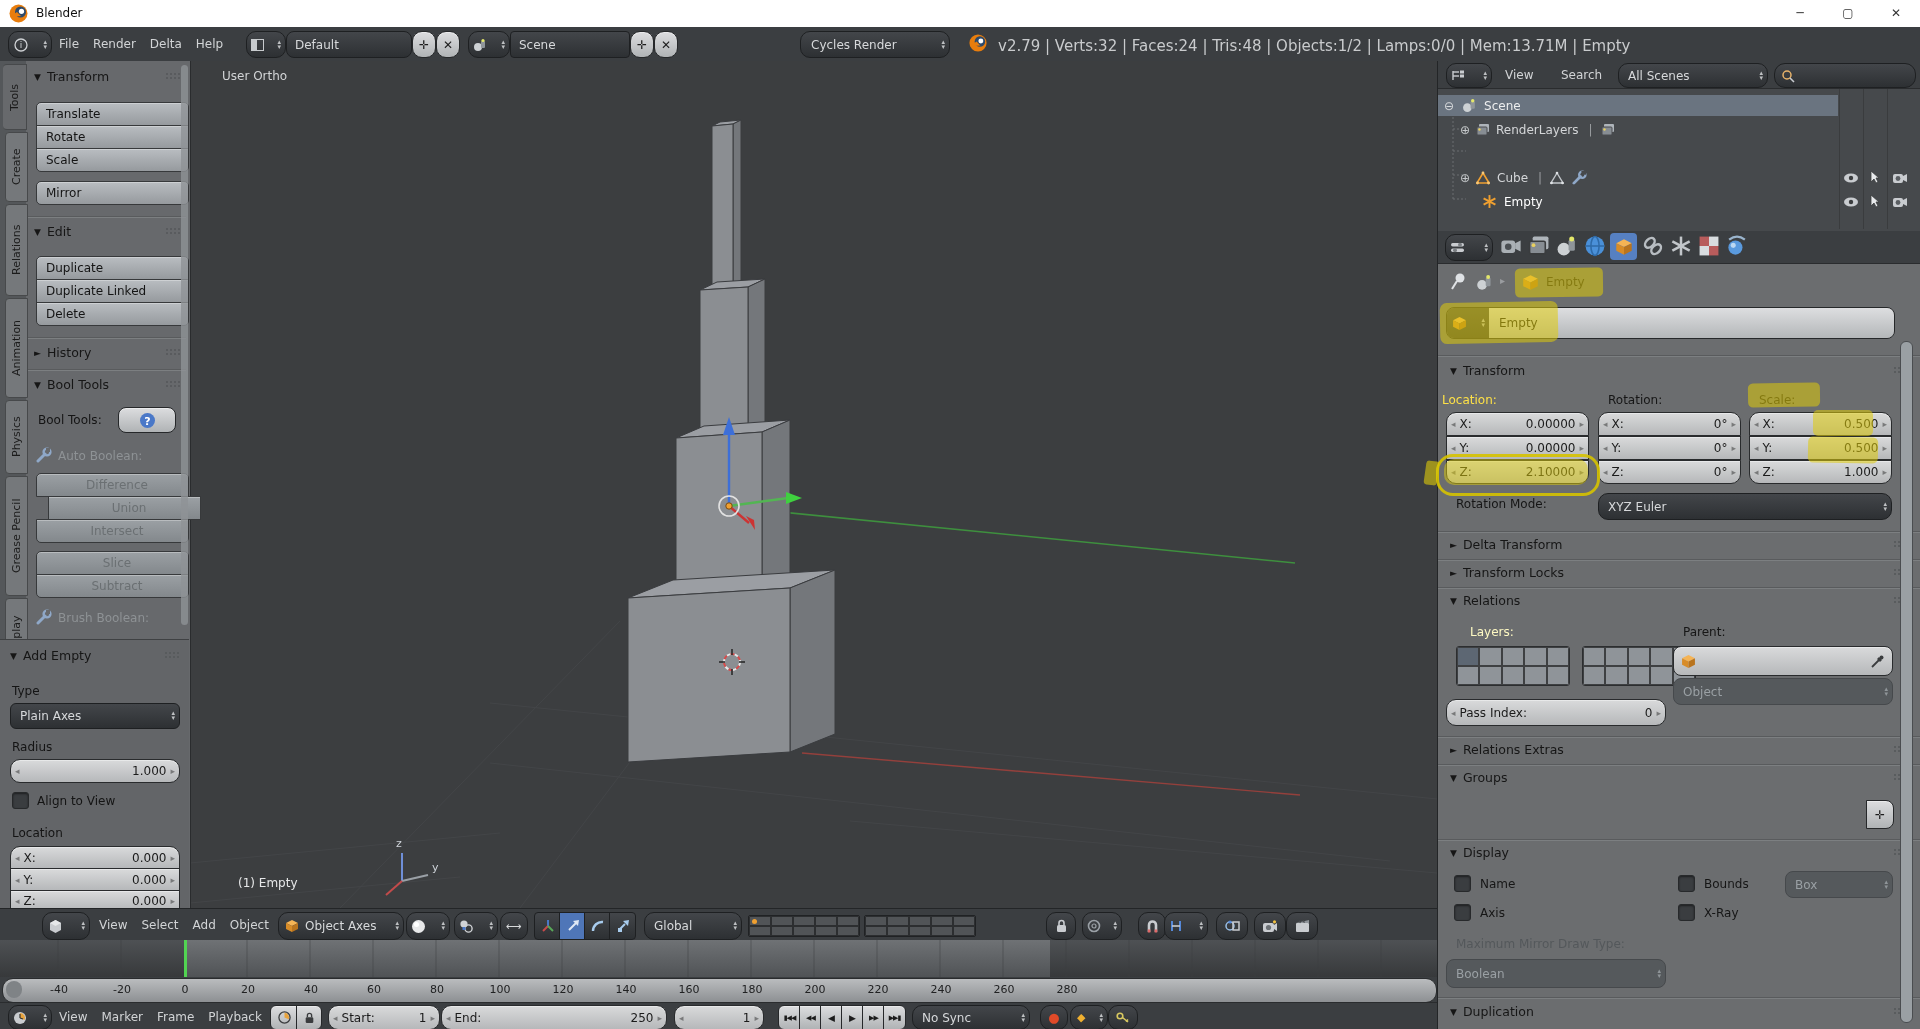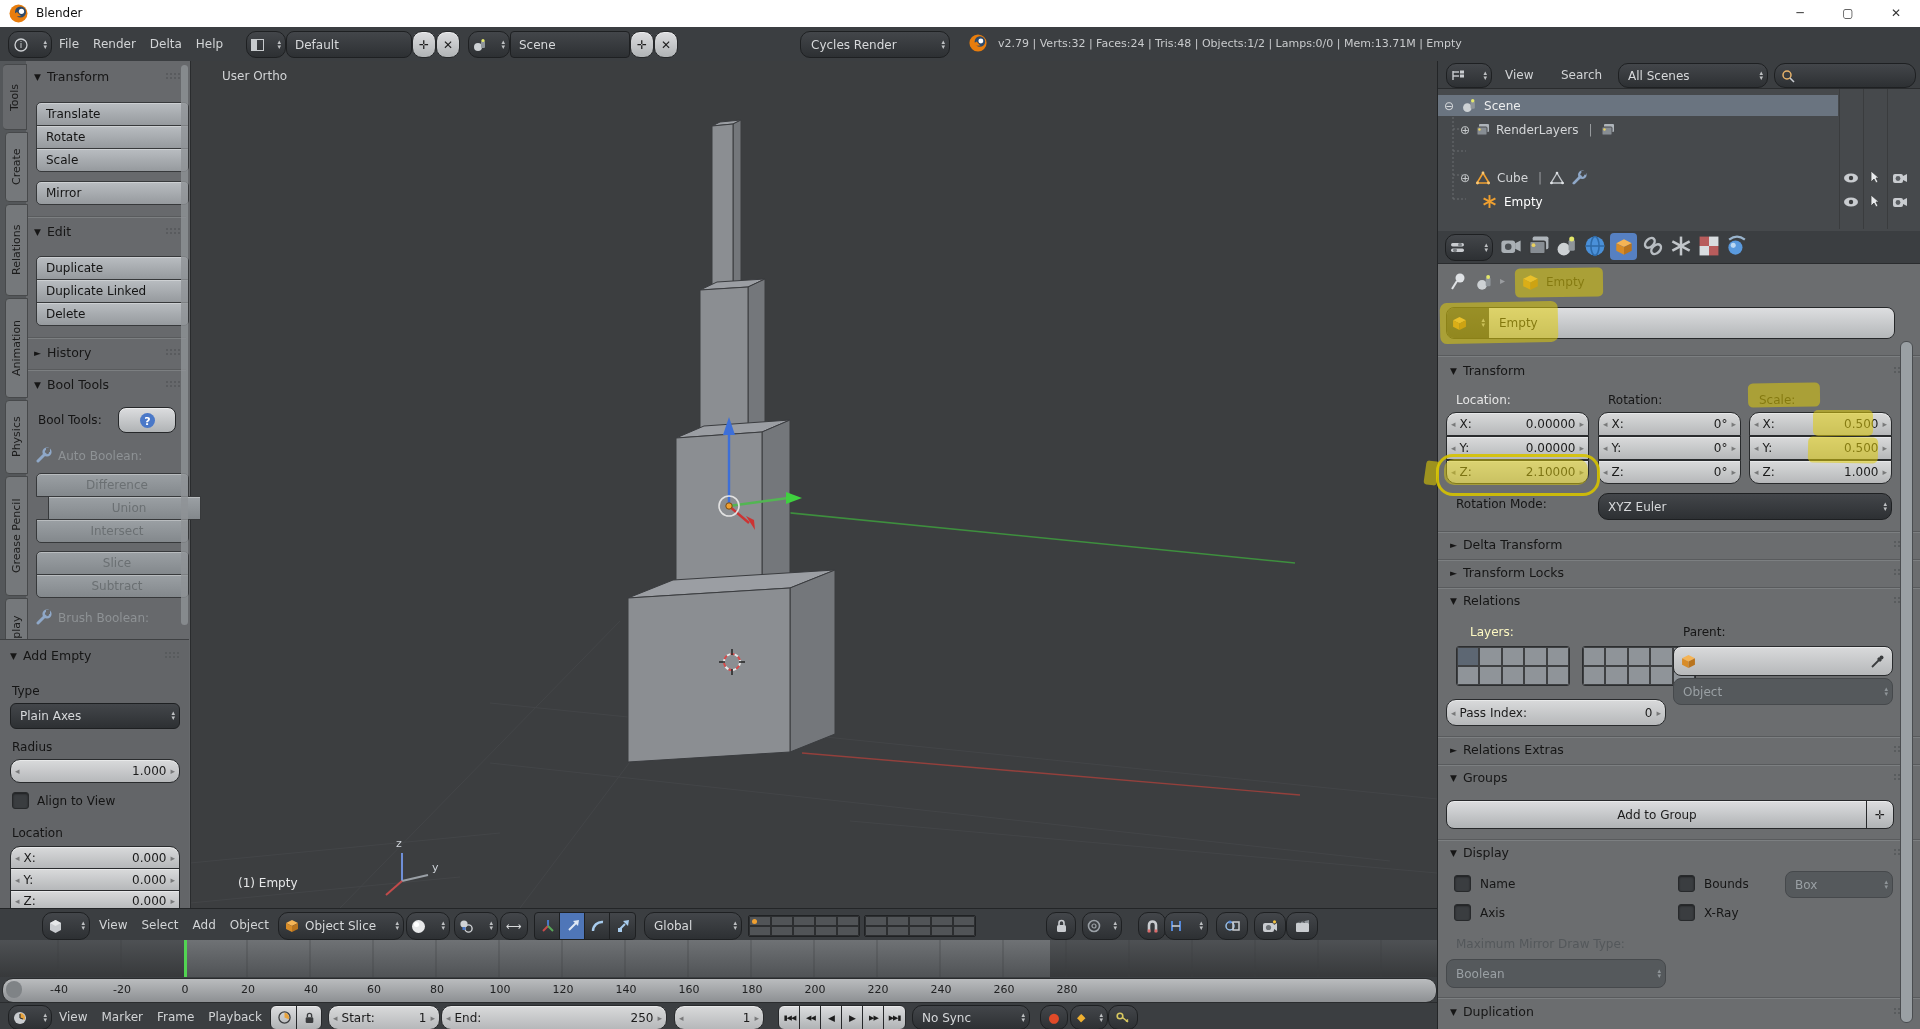--- a/index.html
+++ b/index.html
@@ -118,21 +118,21 @@
         <i>▴</i>
         <i>▾</i>
       </span>
   </div>
   <svg class="a" style="left:968px;top:6px" width="20" height="20" viewBox="0 0 21 21">
     <circle cx="10.5" cy="10.5" r="9" fill="#e87d0d"></circle>
       <circle cx="12.5" cy="9" r="5.5" fill="#2d4a6b"></circle>
       <circle cx="13.5" cy="8.3" r="2.6" fill="#ffffff"></circle>
       <path d="M2 14 L9 9 L13 13 Z" fill="#e87d0d"></path>
   </svg>
-  <span class="a" style="left:998px;top:10px;color:#c9cbcd;font-size:11px">v2.79 | Verts:32 | Faces:24 | Tris:48 | Objects:1/2 | Lamps:0/0 | Mem:13.71M | Empty</span>
+  <span class="a" style="left:998px;top:10px;color:#c9cbcd;font-size:15px">v2.79 | Verts:32 | Faces:24 | Tris:48 | Objects:1/2 | Lamps:0/0 | Mem:13.71M | Empty</span>
 </div>
 
 <div class="a" style="left:190px;top:61px;width:1247px;height:847px;background:#3c3e40;overflow:hidden">
   <span class="a" style="left:32px;top:8px;color:#d2d4d6">User Ortho</span>
   <svg class="a" width="1247" height="847" style="left:0;top:0">
 
     <g stroke="#47494c" stroke-width="1" opacity="0.65">
       <line x1="0" y1="802" x2="310" y2="772"></line>
         <line x1="0" y1="842" x2="270" y2="816"></line>
       <line x1="300" y1="642" x2="1247" y2="738"></line>
@@ -363,21 +363,21 @@
     <span class="menu">Select</span>
     <span class="menu">Add</span>
     <span class="menu">Object</span>
   </div>
   <div class="a dd" style="left:278px;top:3px;width:124px;height:26px">
     <svg width="14" height="14" viewBox="0 0 14 14" style="margin-left:6px">
         <polygon points="7,1 13,4 7,7 1,4" fill="#f5b455"></polygon>
         <polygon points="1,4 7,7 7,13 1,10" fill="#d88c28"></polygon>
         <polygon points="13,4 7,7 7,13 13,10" fill="#b9741e"></polygon>
       </svg>
-    <span style="padding-left:6px">Object Slice</span>
+    <span style="padding-left:6px">Object Axes</span>
     <span class="ud">
         <i>▴</i>
         <i>▾</i>
       </span>
   </div>
   <div class="a dd" style="left:406px;top:3px;width:42px;height:26px">
     <svg width="15" height="15" viewBox="0 0 15 15" style="margin-left:4px">
         <circle cx="7.5" cy="7.5" r="6.5" fill="#e8e9ea"></circle>
         <circle cx="5.5" cy="5.5" r="2.5" fill="#fff"></circle>
       </svg>
@@ -905,21 +905,21 @@
     </div>
   </div>
 
   <div class="a sep" style="left:0;top:124px;width:483px"></div>
 
   <div class="a ph" style="left:12px;top:132px;width:460px">
     <i class="tri">▼</i>
       <span>Transform</span>
       <span class="grip"></span>
   </div>
-  <span class="a" style="left:18px;top:162px;color:#e5e5e5">Location:</span>
+  <span class="a" style="left:4px;top:162px;color:#fde047">Location:</span>
   <span class="a" style="left:170px;top:162px;color:#161616">Rotation:</span>
   <span class="a" style="left:321px;top:162px;color:#161616">Scale:</span>
 
   <div class="a numf" style="left:8px;top:181px;width:141px;height:22px;border-radius:10px 10px 0 0">
       <i class="farr">◂</i>
       <span>X:</span>
       <span style="margin-left:auto">0.00000</span>
       <i class="farr">▸</i>
     </div>
   <div class="a numf" style="left:8px;top:205px;width:141px;height:22px;border-radius:0">
@@ -1057,23 +1057,20 @@
   <div class="a ph" style="left:12px;top:511px;width:460px">
       <i class="tri">►</i>
       <span>Relations Extras</span>
       <span class="grip"></span>
     </div>
   <div class="a sep" style="left:0;top:533px;width:483px"></div>
   <div class="a ph" style="left:12px;top:539px;width:460px">
       <i class="tri">▼</i>
       <span>Groups</span>
       <span class="grip"></span>
-    </div>
-  <div class="a lbtn" style="left:8px;top:569px;width:420px;height:27px;justify-content:center;border-radius:8px 0 0 8px">
-      <span>Add to Group</span>
     </div>
   <div class="a lbtn" style="left:428px;top:569px;width:26px;height:27px;justify-content:center;border-radius:0 8px 8px 0">
       <i>✛</i>
     </div>
 
   <div class="a sep" style="left:0;top:608px;width:483px"></div>
   <div class="a ph" style="left:12px;top:614px;width:460px">
       <i class="tri">▼</i>
       <span>Display</span>
       <span class="grip"></span>

